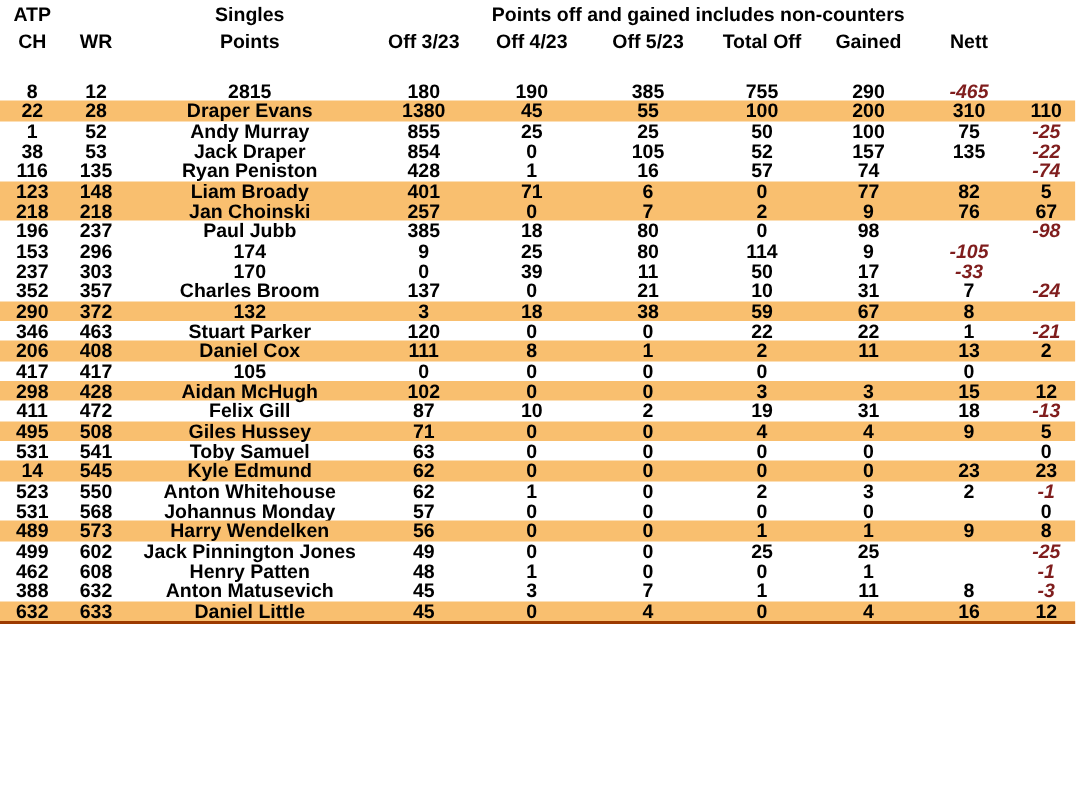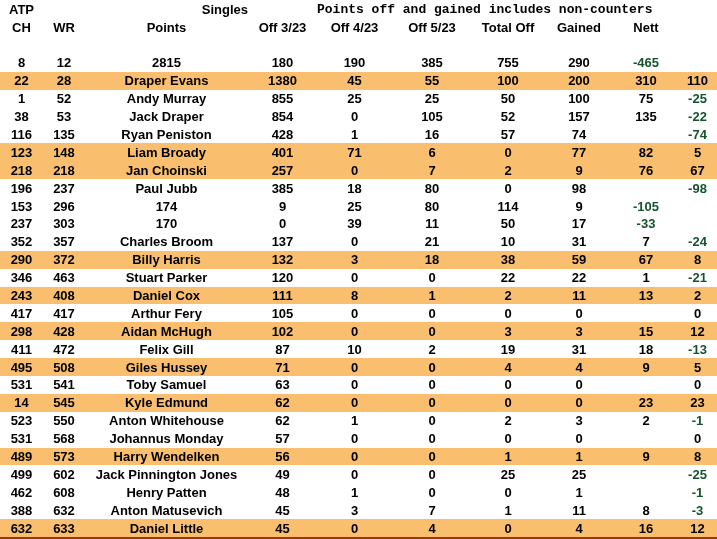--- a/index.html
+++ b/index.html
@@ -1,18 +1,18 @@
 <!DOCTYPE html>
 <html><head>
 <meta charset="utf-8">
 <style>
   html, body { margin: 0; padding: 0; background: #ffffff; }
   #sheet {
     width: 717px;
-    height: 539px;
+    height: 416px;
     box-sizing: border-box;
     font-family: "Liberation Sans", "DejaVu Sans", sans-serif;
     font-weight: bold;
     font-size: 13px;
     color: #000000;
     background: #ffffff;
     border-bottom: 2px solid #9C3A00;
     overflow: hidden;
     display: flex;
     flex-direction: column;
@@ -21,23 +21,23 @@
     display: grid;
     grid-template-columns: 43px 42px 163px 69px 75px 80px 72px 70px 64px 39px;
     align-items: center;
   }
   .hdr-row { height: 18px; }
   .spacer-row { height: 18px; }
   #table-body { flex: 1; display: flex; flex-direction: column; }
   .row { flex: 1; }
   .cell { text-align: center; white-space: nowrap; overflow: visible; line-height: 1; }
   .hl { background: #F9BF6F; }
-  .neg { color: #14532d; }
-  .note-span { grid-column: 5 / 9; text-align: center; font-family: Liberation Mono, monospace; }
-  .name-col { grid-column: 3; text-align: right; }
+  .neg { color: #7f1d1d; font-style: italic; }
+  .note-span { grid-column: 5 / 9; text-align: center; }
+  .name-col { grid-column: 3; }
 </style>
 </head>
 <body>
 
 <div id="sheet">
 
   <div class="hdr-row">
     <div class="cell">ATP</div>
     <div class="cell"></div>
     <div class="cell name-col">Singles</div>
@@ -185,21 +185,20 @@
         <div class="cell">0</div>
         <div class="cell">21</div>
         <div class="cell">10</div>
         <div class="cell">31</div>
         <div class="cell">7</div>
         <div class="cell neg">-24</div>
       </div>
       <div class="row hl">
         <div class="cell">290</div>
         <div class="cell">372</div>
-        <div class="cell">Billy Harris</div>
         <div class="cell">132</div>
         <div class="cell">3</div>
         <div class="cell">18</div>
         <div class="cell">38</div>
         <div class="cell">59</div>
         <div class="cell">67</div>
         <div class="cell">8</div>
       </div>
       <div class="row">
         <div class="cell">346</div>
@@ -207,35 +206,34 @@
         <div class="cell">Stuart Parker</div>
         <div class="cell">120</div>
         <div class="cell">0</div>
         <div class="cell">0</div>
         <div class="cell">22</div>
         <div class="cell">22</div>
         <div class="cell">1</div>
         <div class="cell neg">-21</div>
       </div>
       <div class="row hl">
-        <div class="cell">243</div>
+        <div class="cell">206</div>
         <div class="cell">408</div>
         <div class="cell">Daniel Cox</div>
         <div class="cell">111</div>
         <div class="cell">8</div>
         <div class="cell">1</div>
         <div class="cell">2</div>
         <div class="cell">11</div>
         <div class="cell">13</div>
         <div class="cell">2</div>
       </div>
       <div class="row">
         <div class="cell">417</div>
         <div class="cell">417</div>
-        <div class="cell">Arthur Fery</div>
         <div class="cell">105</div>
         <div class="cell">0</div>
         <div class="cell">0</div>
         <div class="cell">0</div>
         <div class="cell">0</div>
         <div class="cell"></div>
         <div class="cell">0</div>
       </div>
       <div class="row hl">
         <div class="cell">298</div>

